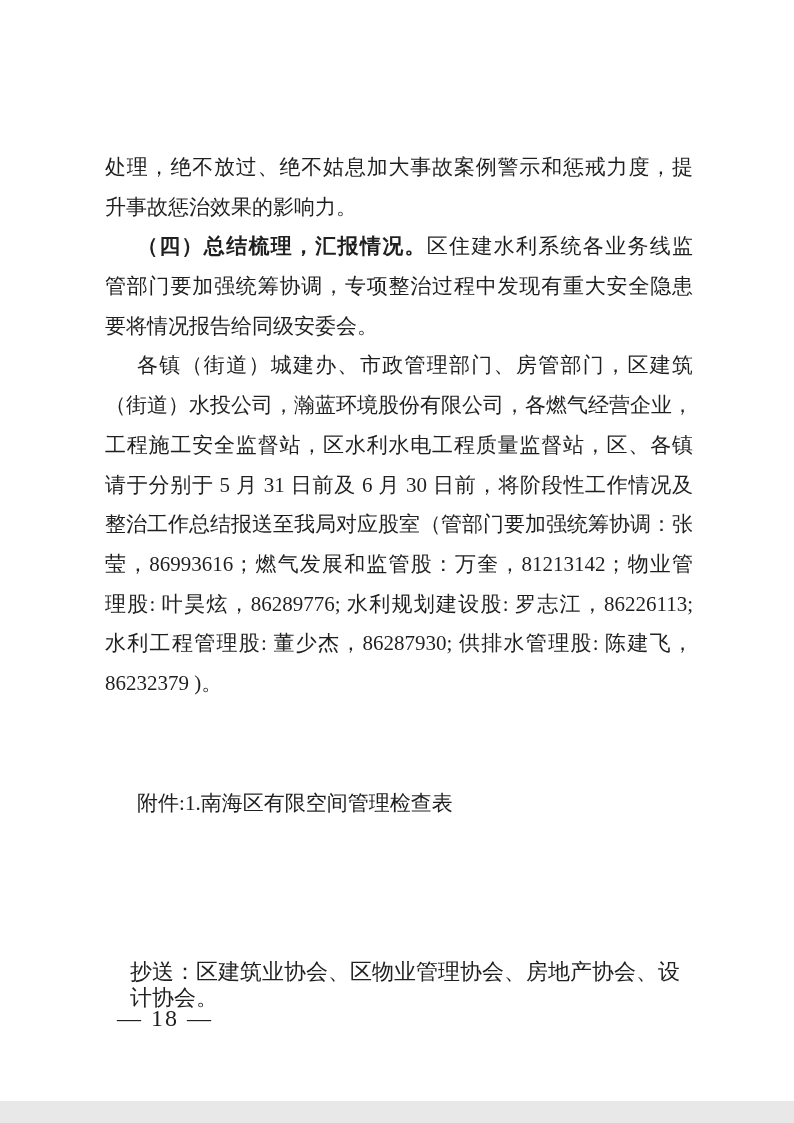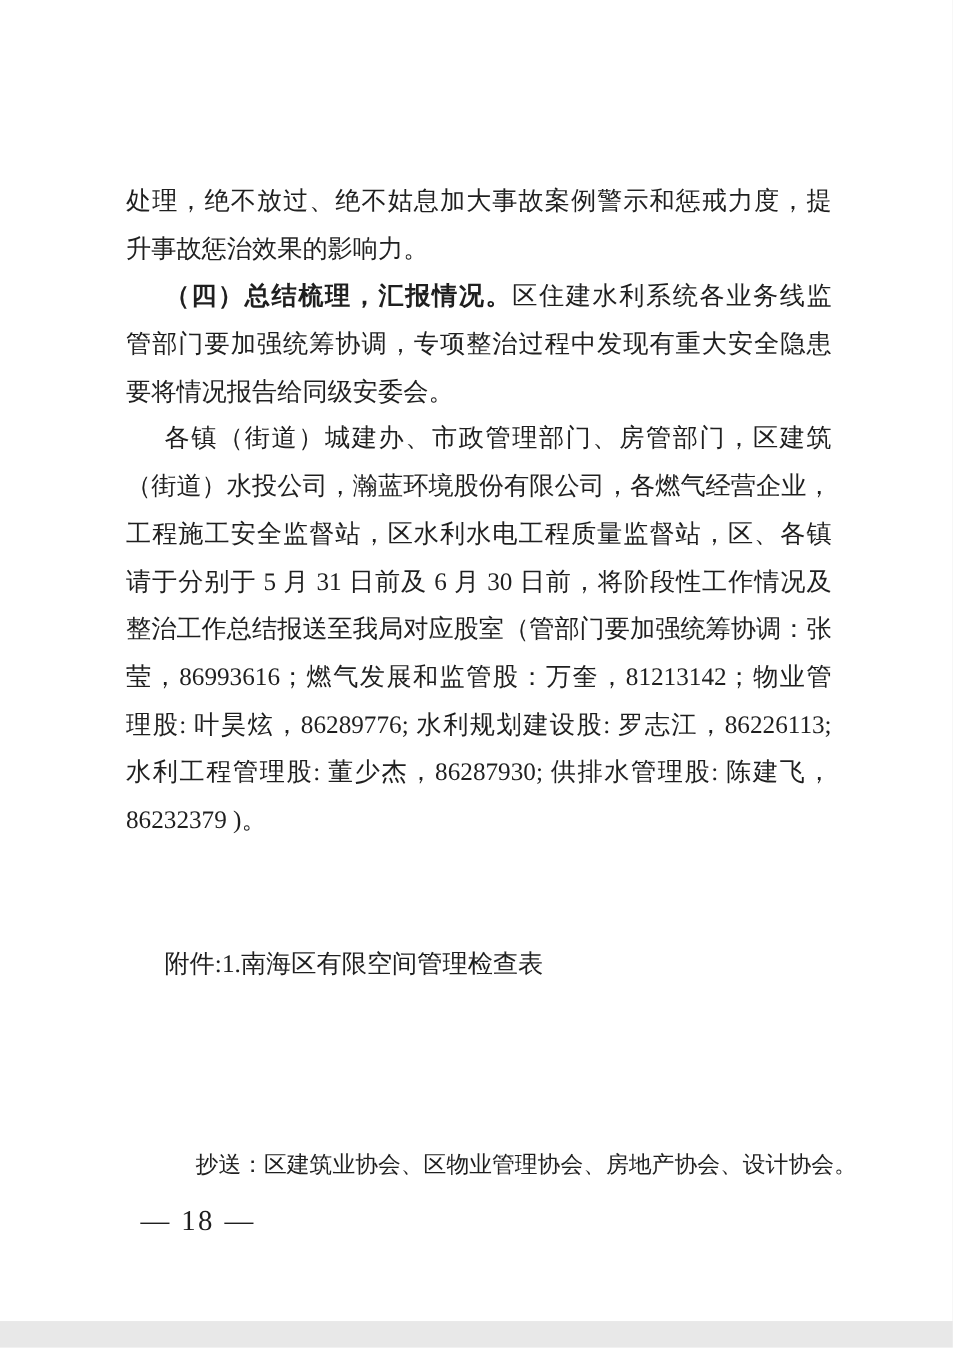--- a/index.html
+++ b/index.html
@@ -56,23 +56,22 @@
   .att-label {
     position: absolute;
     left: 32px;
     top: 0;
   }
   .cc-note {
     position: absolute;
     left: 130px;
     top: 959px;
     width: 570px;
-    font-size: 19px;
+    font-size: 22px;
     line-height: 26px;
-    margin-left: 33px;
   }
   .page-footer {
     position: absolute;
     left: 117px;
     top: 1005px;
     font-size: 24px;
     line-height: 26px;
     letter-spacing: 2px;
   }
 </style>

